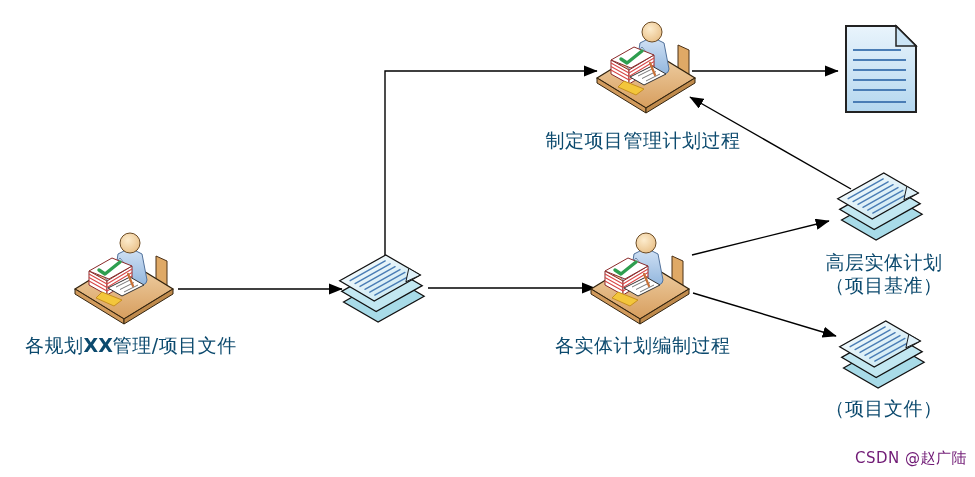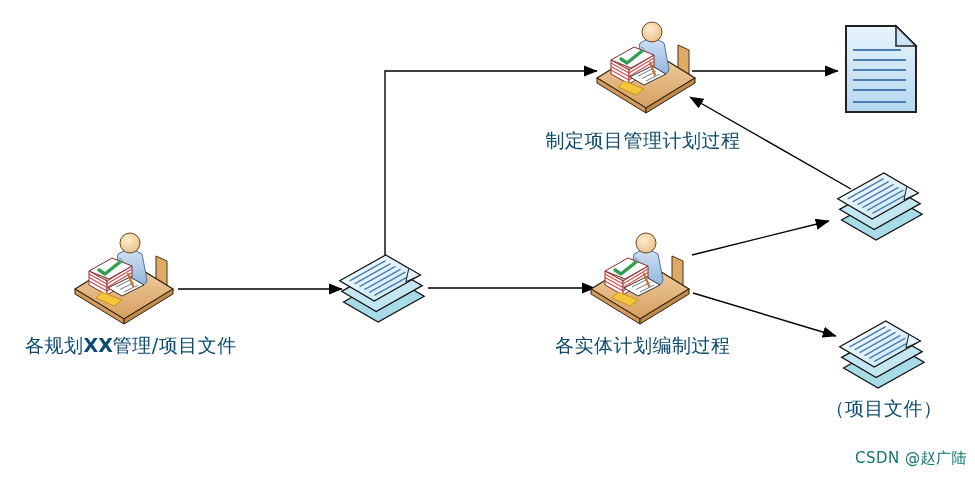--- a/index.html
+++ b/index.html
@@ -12,21 +12,21 @@
   .node-icon { position:absolute; }
   .node-label {
     position:absolute; font-size:19px; letter-spacing:0.5px; color:#0c4a6e;
     white-space:nowrap; line-height:23px;
   }
   .center { text-align:center; }
   .two-line { white-space:normal; }
   .bold { font-weight:bold; letter-spacing:0; }
   #watermark {
     position:absolute; left:815px; top:449px; width:152px; text-align:right;
-    font-size:15px; color:#0f766e; letter-spacing:0.5px;
+    font-size:15px; color:#701a75; letter-spacing:0.5px;
   }
   svg { display:block; }
 </style>
 </head>
 <body>
 
 <div id="canvas">
 
   <svg width="0" height="0" style="position:absolute" aria-hidden="true">
     <defs>
@@ -129,20 +129,24 @@
   </svg>
 
   <svg class="node-icon" style="left:588px; top:230px" width="104" height="96">
     <use href="#sym-person-desk"></use>
   </svg>
   <div class="node-label" style="left:555px; top:334px">各实体计划编制过程</div>
 
   <svg class="node-icon" style="left:830px; top:168px" width="96" height="77">
     <use href="#sym-doc-stack"></use>
   </svg>
+  <div class="node-label center two-line" style="left:814px; top:251px; width:140px">
+    <div>高层实体计划</div>
+    <div>（项目基准）</div>
+  </div>
 
   <svg class="node-icon" style="left:832px; top:316px" width="96" height="77">
     <use href="#sym-doc-stack"></use>
   </svg>
   <div class="node-label center two-line" style="left:814px; top:397px; width:140px">
     <div>（项目文件）</div>
   </div>
 
   <div id="watermark">CSDN @赵广陆</div>
 </div>

